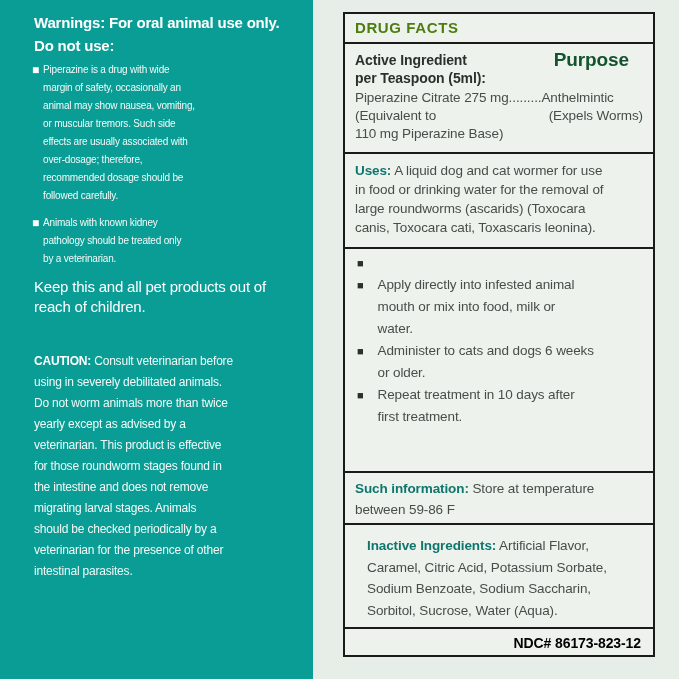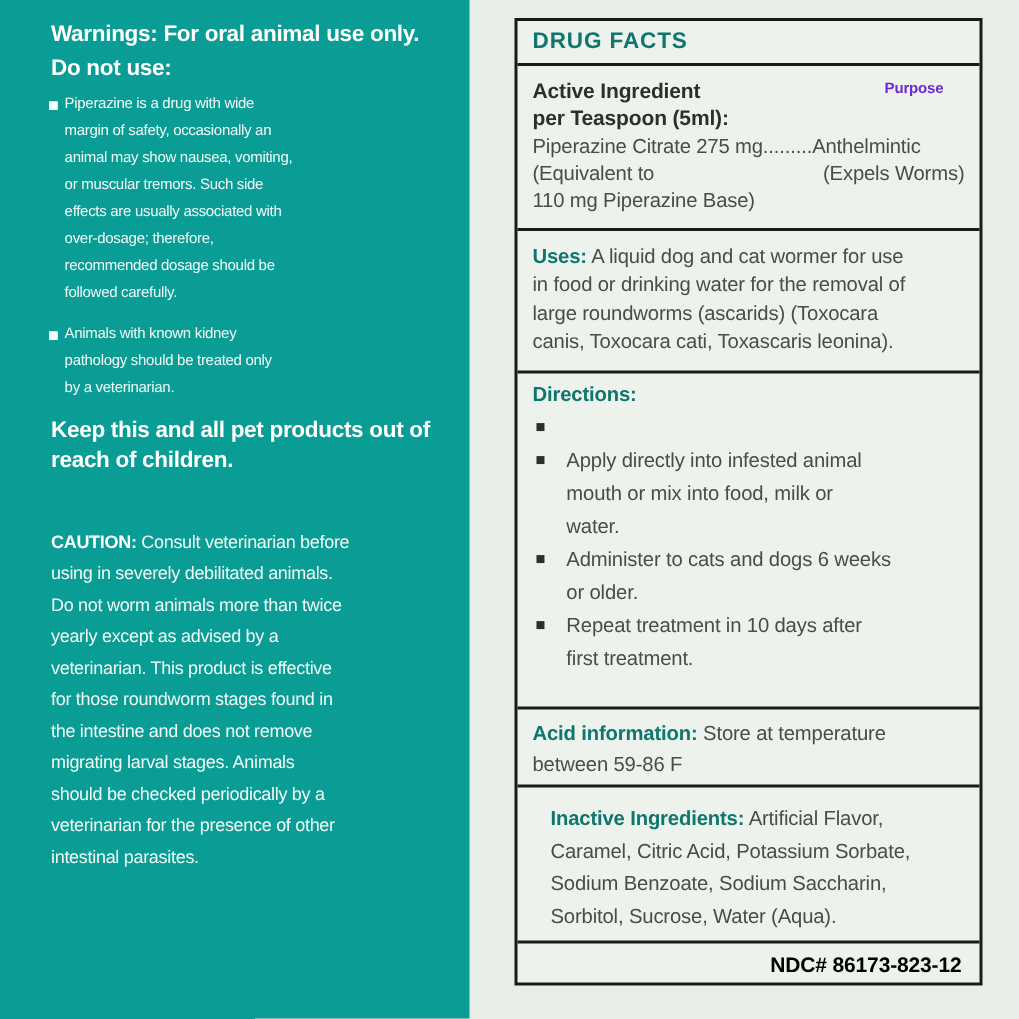--- a/index.html
+++ b/index.html
@@ -29,21 +29,21 @@
   .wbullet { display: flex; margin: 5px 0 0 -2px; }
   .wbullet + .wbullet { margin-top: 9px; }
   .wbullet .sq {
     flex: 0 0 auto; font-size: 12px; line-height: 18px; color: #ffffff;
     margin-right: 4px;
   }
   .wbullet p {
     margin: 0; font-size: 10px; line-height: 18px; white-space: pre-line;
   }
   .keep {
-    margin: 9px 0 0 0; font-size: 15px; font-weight: bold; color: #ffffff;
+    margin: 9px 0 0 0; font-size: 15px; font-weight: normal; color: #ffffff;
     line-height: 20px; white-space: pre-line;
   }
   .caution {
     margin: 34px 0 0 0; font-size: 12px; line-height: 21px; white-space: pre-line;
   }
   .caution b { color: #ffffff; }
 
   
   .facts-box {
     position: absolute; left: 343px; top: 12px; width: 312px;
@@ -53,28 +53,28 @@
     color: #474e49;
     font-size: 13.5px;
     letter-spacing: -0.1px;
   }
   .facts-box b { color: #0f766e; }
   .row { box-sizing: border-box; overflow: hidden; }
   .row + .row { border-top: 2px solid #1a1a1a; }
 
   .r-title {
     height: 28px; padding: 4px 10px 0 10px;
-    font-size: 15px; font-weight: bold; color: #0f766e;
+    font-size: 15px; font-weight: bold; color: #4d7c0f;
     letter-spacing: 0.6px; line-height: 20px;
   }
 
   .r-active { height: 110px; padding: 7px 10px 0 10px; line-height: 18px; }
   .ai-head { display: flex; justify-content: space-between; margin-bottom: 2px; }
   .ai-h { font-weight: bold; white-space: pre-line; font-size: 14px; line-height: 18px; color: #2b302c; }
-  .ai-p { font-weight: bold; font-size: 10px; color: #6d28d9; padding-right: 14px; }
+  .ai-p { font-weight: bold; font-size: 19px; color: #14532d; padding-right: 14px; }
   .ai-row2 { display: flex; justify-content: space-between; }
 
   .r-uses { height: 95px; padding: 7px 10px 0 10px; line-height: 19px; }
   .r-uses .txt { white-space: pre-line; }
 
   .r-directions { height: 224px; padding: 3px 10px 0 10px; line-height: 22px; }
   .dhead { display: block; font-size: 13.5px; }
   .ditem { display: flex; margin-left: 2px; }
   .ditem .sq { flex: 0 0 auto; font-size: 11px; line-height: 22px; color: #2b302c; margin-right: 14px; }
   .ditem p { margin: 0; white-space: pre-line; line-height: 22px; }
@@ -152,21 +152,20 @@
       </div>
       <div>110 mg Piperazine Base)</div>
     </div>
 
     <div class="row r-uses"><b>Uses:</b><span class="txt"> A liquid dog and cat wormer for use
 in food or drinking water for the removal of
 large roundworms (ascarids) (Toxocara
 canis, Toxocara cati, Toxascaris leonina).</span></div>
 
     <div class="row r-directions">
-      <b class="dhead">Directions:</b>
       <div class="ditem">
         <span class="sq">■</span>
       </div>
       <div class="ditem">
         <span class="sq">■</span>
         <p>Apply directly into infested animal
 mouth or mix into food, milk or
 water.</p>
       </div>
       <div class="ditem">
@@ -174,21 +173,21 @@
         <p>Administer to cats and dogs 6 weeks
 or older.</p>
       </div>
       <div class="ditem">
         <span class="sq">■</span>
         <p>Repeat treatment in 10 days after
 first treatment.</p>
       </div>
     </div>
 
-    <div class="row r-other"><b>Acid information:</b><span class="txt"> Store at temperature
+    <div class="row r-other"><b>Such information:</b><span class="txt"> Store at temperature
 between 59-86 F</span></div>
 
     <div class="row r-inactive"><b>Inactive Ingredients:</b><span class="txt"> Artificial Flavor,
 Caramel, Citric Acid, Potassium Sorbate,
 Sodium Benzoate, Sodium Saccharin,
 Sorbitol, Sucrose, Water (Aqua).</span></div>
 
     <div class="row r-ndc">NDC# 86173-823-12</div>
 
   </section>

